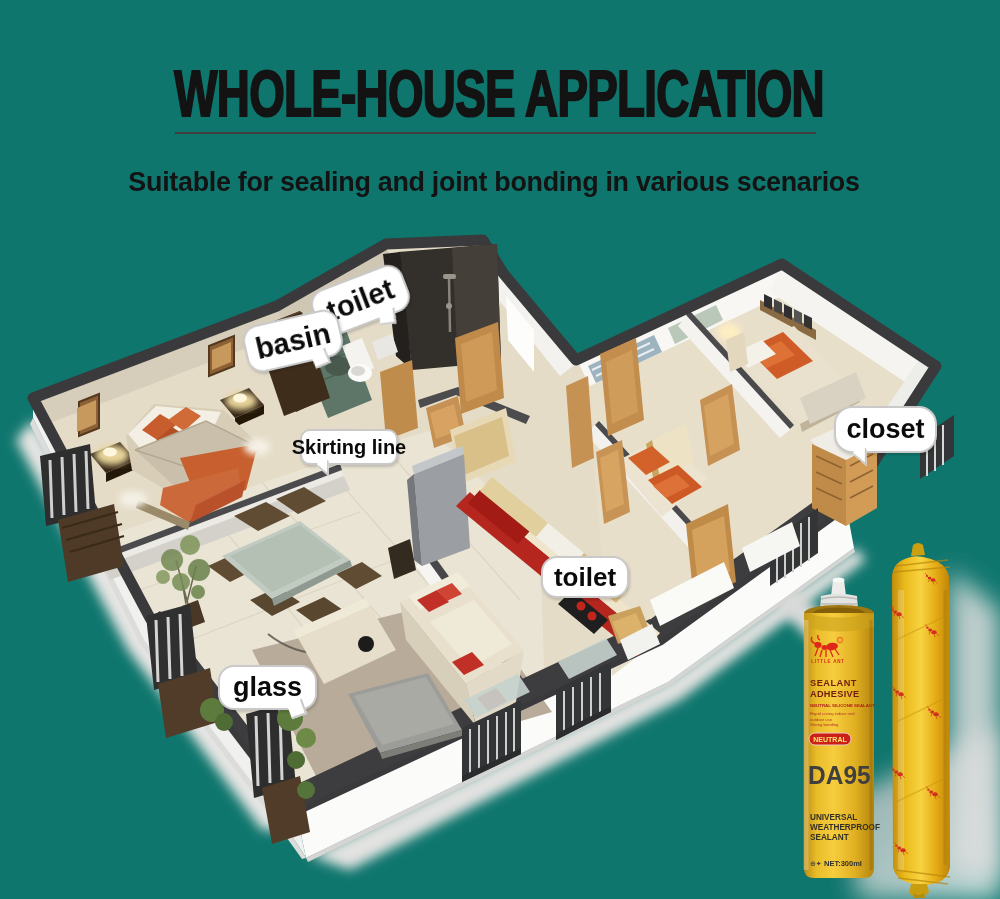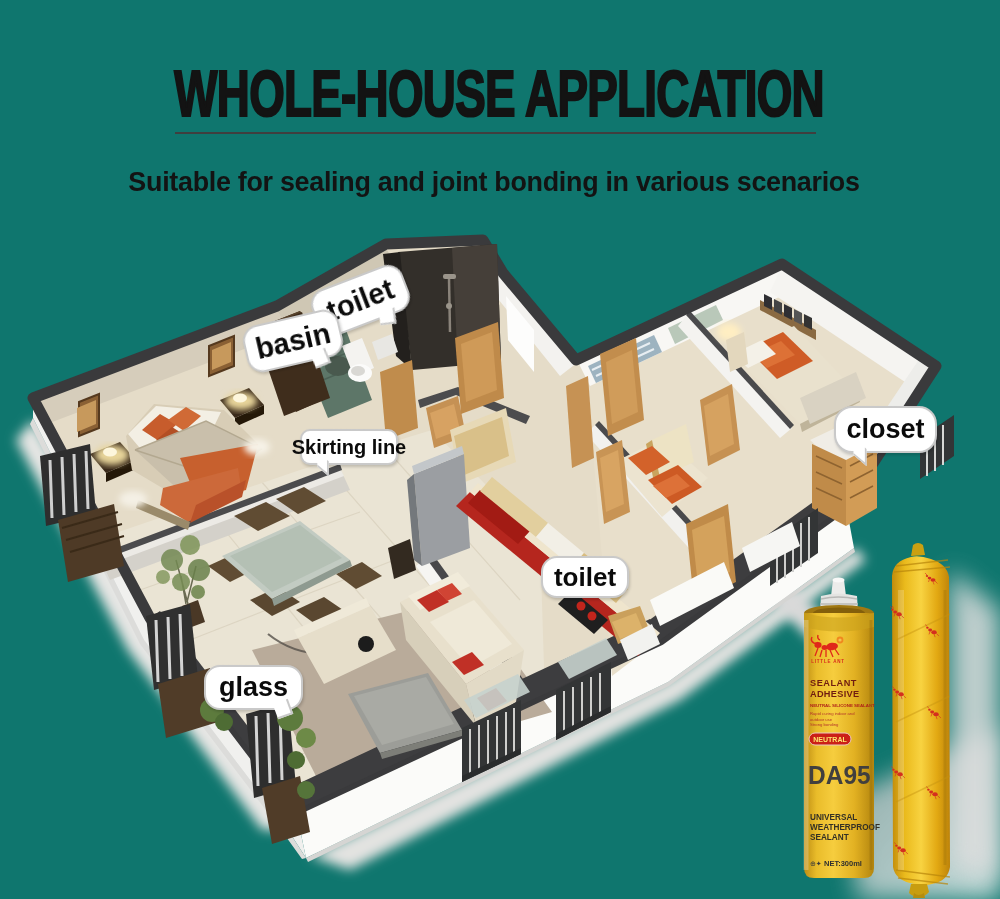--- a/index.html
+++ b/index.html
@@ -445,14 +445,14 @@
           </g>
       </g>
     </g>
   </svg>
 
   <div class="bub" style="left:312px;top:276px;width:93px;height:45px;transform:rotate(-21deg);font-size:29px;">toilet<div class="tail" style="left:58px;bottom:-10px;transform:rotate(14deg);"></div></div>
   <div class="bub" style="left:244px;top:317px;width:94px;height:44px;transform:rotate(-13deg);font-size:29px;">basin<div class="tail" style="left:62px;bottom:-9px;transform:rotate(-10deg);"></div></div>
   <div class="bub" style="left:300px;top:429px;width:94px;height:32px;font-size:20px;border-radius:10px;white-space:nowrap;transform:translateZ(0) rotate(0.05deg);">Skirting&nbsp;line<div class="tail" style="left:14px;bottom:-8px;width:12px;height:12px;"></div></div>
   <div class="bub" style="left:541px;top:556px;width:84px;height:38px;font-size:26px;transform:translateZ(0) rotate(0.05deg);">toilet</div>
   <div class="bub" style="left:834px;top:406px;width:99px;height:43px;font-size:27px;transform:translateZ(0) rotate(0.05deg);border-radius:18px;">closet<div class="tail" style="left:16px;bottom:-9px;"></div></div>
-  <div class="bub" style="left:204px;top:665px;width:95px;height:41px;font-size:27px;transform:translateZ(0) rotate(0.05deg);">glass<div class="tail" style="right:10px;bottom:-9px;transform:rotate(-20deg);"></div></div>
+  <div class="bub" style="left:218px;top:665px;width:95px;height:41px;font-size:27px;transform:translateZ(0) rotate(0.05deg);">glass<div class="tail" style="right:10px;bottom:-9px;transform:rotate(-20deg);"></div></div>
 </div>
 
 </body></html>

